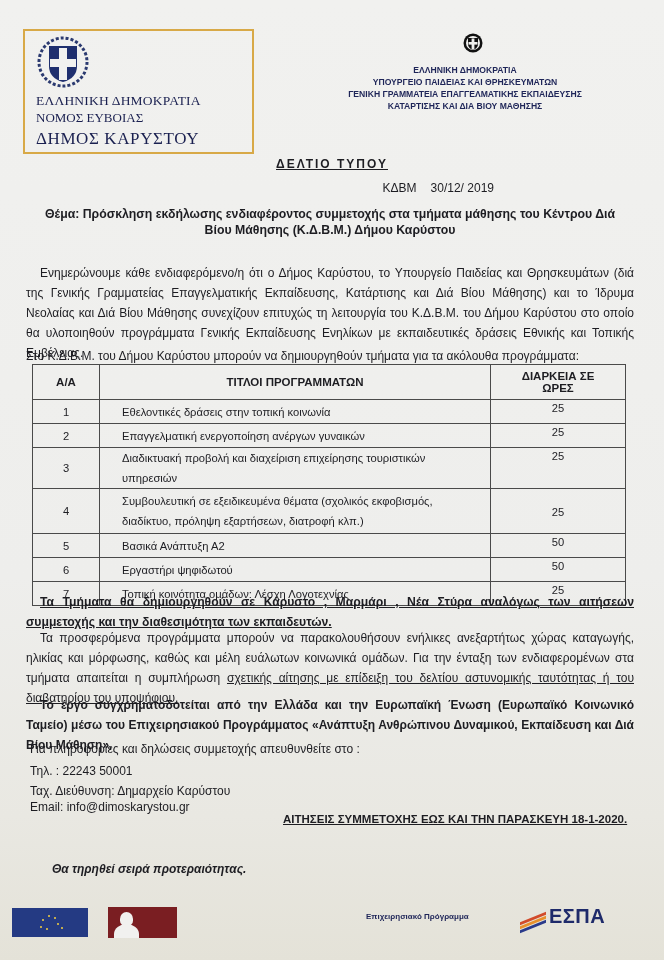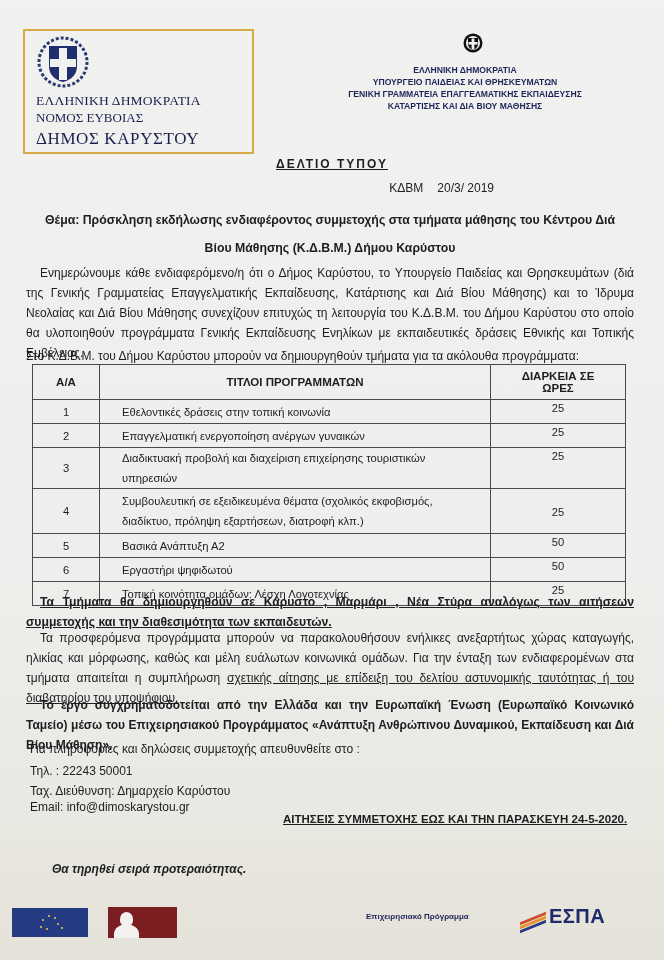--- a/index.html
+++ b/index.html
@@ -32,21 +32,21 @@
 
   .doc-title {
     left: 0; width: 664px; top: 157px; text-align: center;
     font-size: 12px; font-weight: bold; letter-spacing: 2px;
     text-decoration: underline;
   }
   .ref { right: 170px; top: 181px; font-size: 12px; }
   .ref span { margin-right: 14px; }
   .subject {
     left: 30px; width: 600px; top: 206px; text-align: center;
-    font-size: 12.3px; font-weight: bold; line-height: 28px;
+    font-size: 12.3px; font-weight: bold; line-height: 16px;
   }
 
   .para {
     left: 26px; width: 608px; font-size: 12px; line-height: 20px; text-align: justify;
   }
   .para.indent { text-indent: 14px; }
   .p1 { top: 263px; }
   .p2 { top: 346px; text-align: left; }
 
   table.programs {
@@ -107,21 +107,21 @@
 </svg>
 <div class="abs ministry">
   <div>ΕΛΛΗΝΙΚΗ  ΔΗΜΟΚΡΑΤΙΑ</div>
   <div>ΥΠΟΥΡΓΕΙΟ ΠΑΙΔΕΙΑΣ ΚΑΙ ΘΡΗΣΚΕΥΜΑΤΩΝ</div>
   <div>ΓΕΝΙΚΗ ΓΡΑΜΜΑΤΕΙΑ ΕΠΑΓΓΕΛΜΑΤΙΚΗΣ ΕΚΠΑΙΔΕΥΣΗΣ</div>
   <div>ΚΑΤΑΡΤΙΣΗΣ ΚΑΙ ΔΙΑ ΒΙΟΥ ΜΑΘΗΣΗΣ</div>
 </div>
 
 <div class="abs doc-title">ΔΕΛΤΙΟ ΤΥΠΟΥ</div>
 <div class="abs ref">
-  <span>ΚΔΒΜ</span><span style="margin:0">20/3/ 2019</span>
+  <span>ΚΔΒΜ</span><span style="margin:0">30/12/ 2019</span>
 </div>
 <div class="abs subject">Θέμα: Πρόσκληση εκδήλωσης ενδιαφέροντος συμμετοχής στα τμήματα μάθησης του Κέντρου Διά Βίου Μάθησης (Κ.Δ.Β.Μ.) Δήμου Καρύστου</div>
 
 <div class="abs para indent p1">Ενημερώνουμε κάθε ενδιαφερόμενο/η ότι ο Δήμος Καρύστου, το Υπουργείο Παιδείας και Θρησκευμάτων (διά της Γενικής Γραμματείας Επαγγελματικής Εκπαίδευσης, Κατάρτισης και Διά Βίου Μάθησης) και το Ίδρυμα Νεολαίας και Διά Βίου Μάθησης συνεχίζουν επιτυχώς τη λειτουργία του Κ.Δ.Β.Μ. του Δήμου Καρύστου στο οποίο θα υλοποιηθούν προγράμματα Γενικής Εκπαίδευσης Ενηλίκων με εκπαιδευτικές δράσεις Εθνικής και Τοπικής Εμβέλειας.</div>
 <div class="abs para p2">Στο Κ.Δ.Β.Μ. του Δήμου Καρύστου μπορούν να δημιουργηθούν τμήματα για τα ακόλουθα προγράμματα:</div>
 
 <table class="abs programs">
   <tbody>
       <tr>
     <th class="aa">Α/Α</th>
@@ -168,21 +168,21 @@
 
 <div class="abs para indent p3 bold-under">Τα Τμήματα θα δημιουργηθούν σε Κάρυστο , Μαρμάρι , Νέα Στύρα αναλόγως των αιτήσεων συμμετοχής και την διαθεσιμότητα των εκπαιδευτών.</div>
 <div class="abs para indent p4"><span>Τα προσφερόμενα προγράμματα μπορούν να παρακολουθήσουν ενήλικες ανεξαρτήτως χώρας καταγωγής, ηλικίας και μόρφωσης, καθώς και μέλη ευάλωτων κοινωνικά ομάδων. Για την ένταξη των ενδιαφερομένων στα τμήματα απαιτείται η συμπλήρωση </span><span style="text-decoration:underline">σχετικής αίτησης με επίδειξη του δελτίου αστυνομικής ταυτότητας ή του διαβατηρίου του υποψήφιου.</span></div>
 <div class="abs para indent p5">Το έργο συγχρηματοδοτείται από την Ελλάδα και την Ευρωπαϊκή Ένωση (Ευρωπαϊκό Κοινωνικό Ταμείο) μέσω του Επιχειρησιακού Προγράμματος «Ανάπτυξη Ανθρώπινου Δυναμικού, Εκπαίδευση και Διά Βίου Μάθηση».</div>
 
 <div class="abs contact" style="top:742px">Για πληροφορίες και δηλώσεις συμμετοχής απευθυνθείτε στο :</div>
 <div class="abs contact" style="top:764px">Τηλ. : 22243 50001</div>
 <div class="abs contact" style="top:784px">Ταχ. Διεύθυνση: Δημαρχείο Καρύστου</div>
 <div class="abs contact" style="top:800px">Email: info@dimoskarystou.gr</div>
 <div class="abs priority">Θα τηρηθεί σειρά προτεραιότητας.</div>
-<div class="abs deadline">ΑΙΤΗΣΕΙΣ ΣΥΜΜΕΤΟΧΗΣ ΕΩΣ ΚΑΙ ΤΗΝ ΠΑΡΑΣΚΕΥΗ 24-5-2020.</div>
+<div class="abs deadline">ΑΙΤΗΣΕΙΣ ΣΥΜΜΕΤΟΧΗΣ ΕΩΣ ΚΑΙ ΤΗΝ ΠΑΡΑΣΚΕΥΗ 18-1-2020.</div>
 
 <div class="abs eu-flag">
   <span style="left:36px;top:7px"></span>
     <span style="left:42px;top:9px"></span>
     <span style="left:30px;top:11px"></span>
   <span style="left:45px;top:15px"></span>
     <span style="left:28px;top:18px"></span>
     <span style="left:34px;top:20px"></span>
     <span style="left:49px;top:19px"></span>
 </div>

